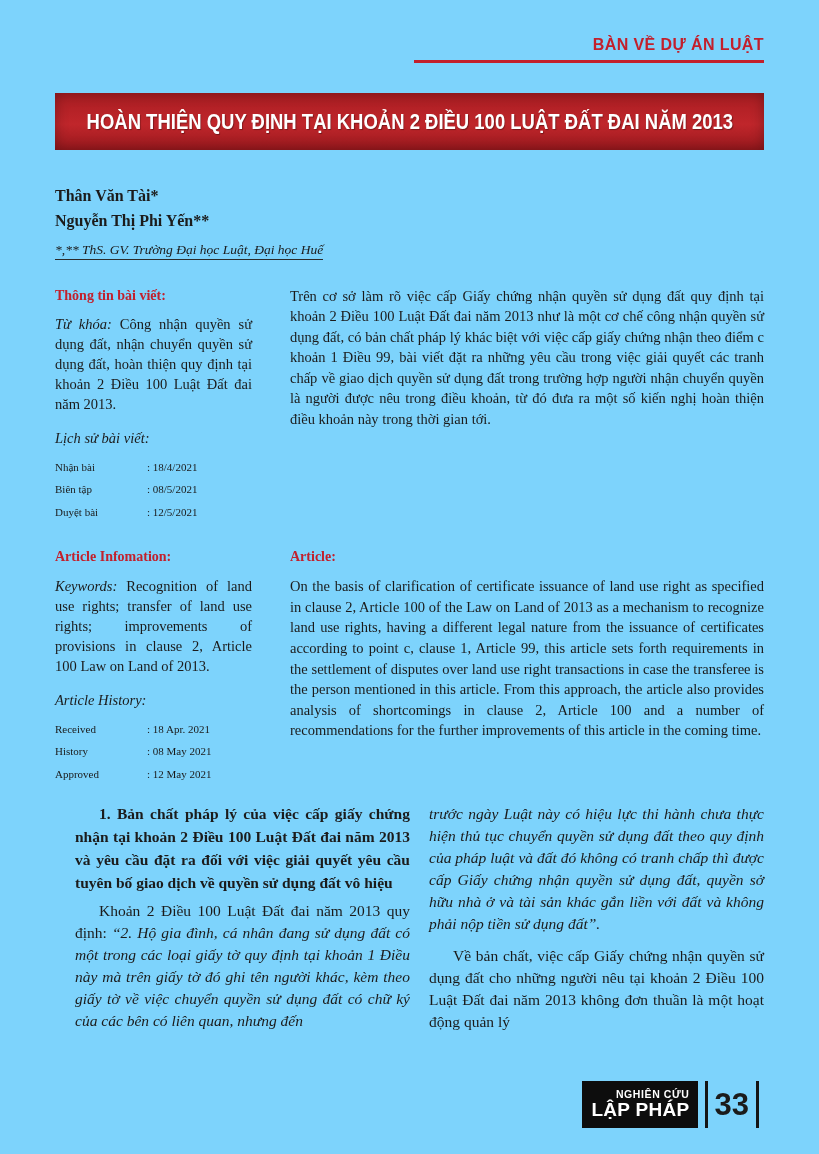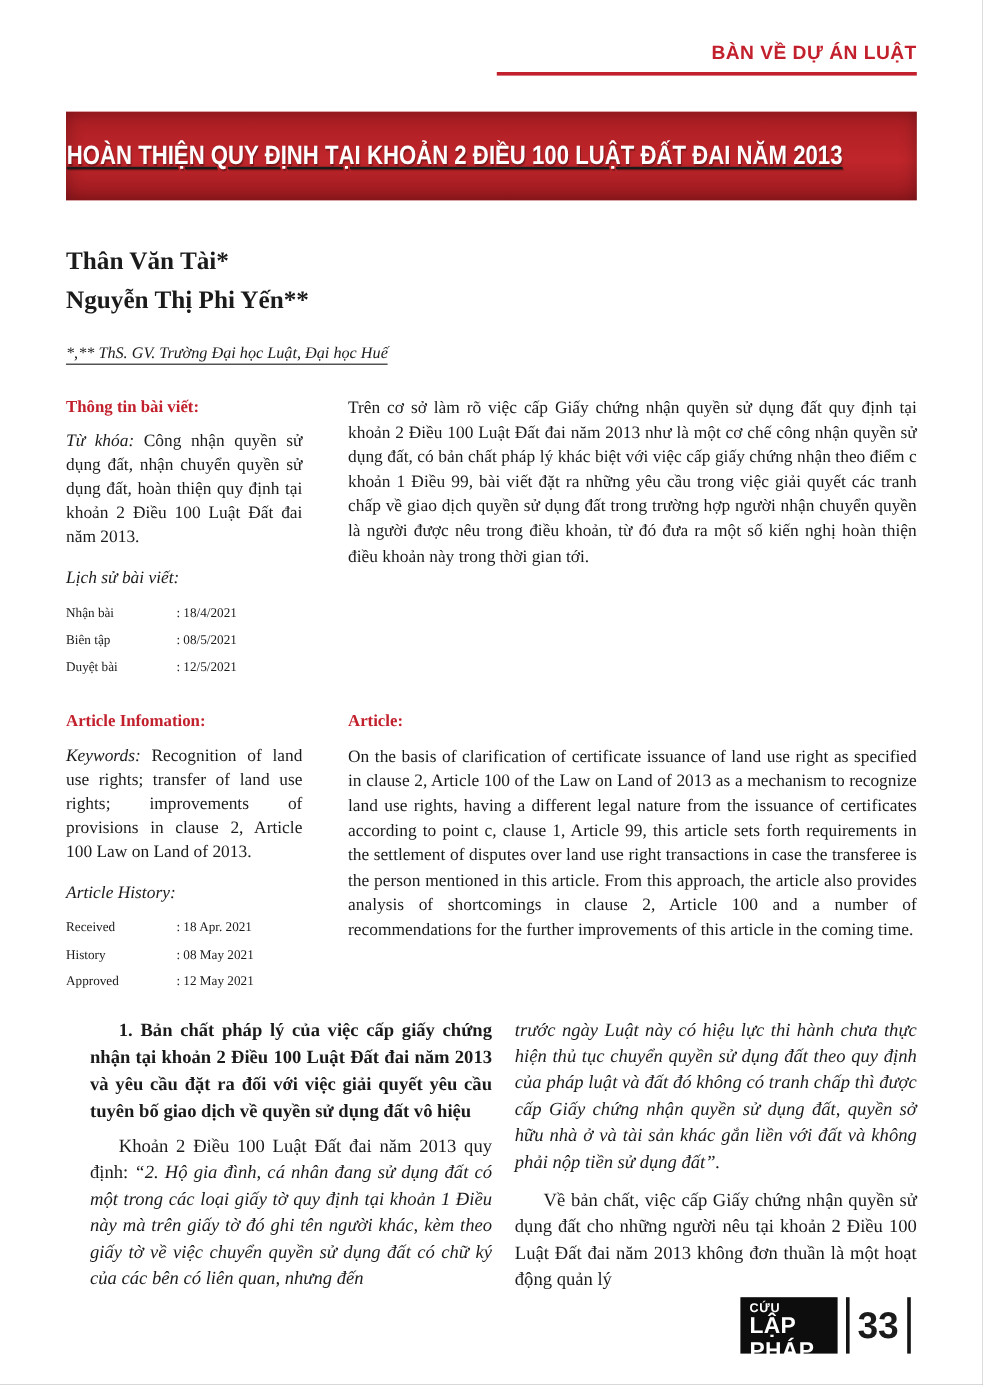--- a/index.html
+++ b/index.html
@@ -1,46 +1,45 @@
 <!DOCTYPE html>
 <html><head>
 <meta charset="utf-8">
 <style>
   * { margin:0; padding:0; box-sizing:border-box; }
   html,body { background:#9a9a9a; }
   .page {
     width:819px; height:1154px; margin:0 auto; position:relative;
-    background:#ffffff; color:#1b1b1b; overflow:hidden;
+    background:#7dd3fc; color:#1b1b1b; overflow:hidden;
     padding:36px 55px 0 55px;
     font-family:"Liberation Serif", serif;
   }
   
   .section-header {
     text-align:right; color:#c2202c; font-weight:bold; font-size:16px;
     font-family:"Liberation Sans", sans-serif; letter-spacing:.4px;
   }
   .header-rule { margin:6px 0 0 auto; width:350px; height:3px; background:#c2202c; }
   
   .title-banner {
-    margin-top:30px; height:74px;
+    margin-top:30px; height:57px;
     background:linear-gradient(180deg,#a91d22 0%, #c0262b 55%, #9a191e 100%);
-    display:flex; align-items:center; justify-content:flex-end;
+    display:flex; align-items:center; justify-content:center;
     box-shadow:inset 0 0 14px rgba(0,0,0,.3);
-    text-decoration:underline;
   }
   .title-text {
     display:inline-block; color:#ffffff; font-weight:bold; font-size:22px;
     font-family:"Liberation Sans", sans-serif; white-space:nowrap;
     transform:scaleX(.84); text-shadow:1px 1px 1px rgba(0,0,0,.35);
   }
   
   .authors { margin-top:34px; }
-  .author-name { font-weight:bold; font-size:21px; line-height:1.55; }
+  .author-name { font-weight:bold; font-size:16px; line-height:1.55; }
   .affiliation {
-    display:inline-block; font-style:italic; font-size:13.5px; margin-top:20px;
+    display:inline-block; font-style:italic; font-size:13.5px; margin-top:8px;
     border-bottom:1px solid #2a2a2a; padding-bottom:1px;
   }
   
   .info-grid {
     display:grid; grid-template-columns:197px 1fr; column-gap:38px; row-gap:24px;
     margin-top:26px;
   }
   .red-head { color:#c2202c; font-weight:bold; font-size:14px; margin-bottom:9px; }
   .meta { font-size:14.5px; line-height:1.38; text-align:justify; }
   .kw-label { font-style:italic; }
@@ -63,23 +62,23 @@
   
   .footer {
     position:absolute; right:53px; bottom:26px;
     display:flex; align-items:flex-start;
   }
   .issue-wrap {
     border-top:3px solid #141414; padding:8px 16px 0 10px; margin-top:1px;
   }
   .issue { font-weight:bold; font-style:italic; font-size:13.5px; white-space:nowrap; }
   .logo-box {
-    background:#0d0d0d; color:#fff; width:81px; height:47px;
+    background:#0d0d0d; color:#fff; width:116px; height:47px;
     display:flex; flex-direction:column; align-items:flex-end; justify-content:center;
-    padding:4px 8px; font-family:"Liberation Sans", sans-serif;
+    padding:4px 8px; font-family:"Liberation Sans", sans-serif;text-align:center;
   }
   .logo-top { font-size:10.5px; font-weight:bold; letter-spacing:.6px; line-height:1.2; }
   .logo-bottom { font-size:19px; font-weight:bold; line-height:1.1; letter-spacing:.3px; }
   .vrule { width:3px; height:47px; background:#141414; margin:0 7px; }
   .pagenum {
     font-family:"Liberation Sans", sans-serif; font-weight:bold;
     font-size:31px; line-height:47px;
   }
 </style>
 </head>

